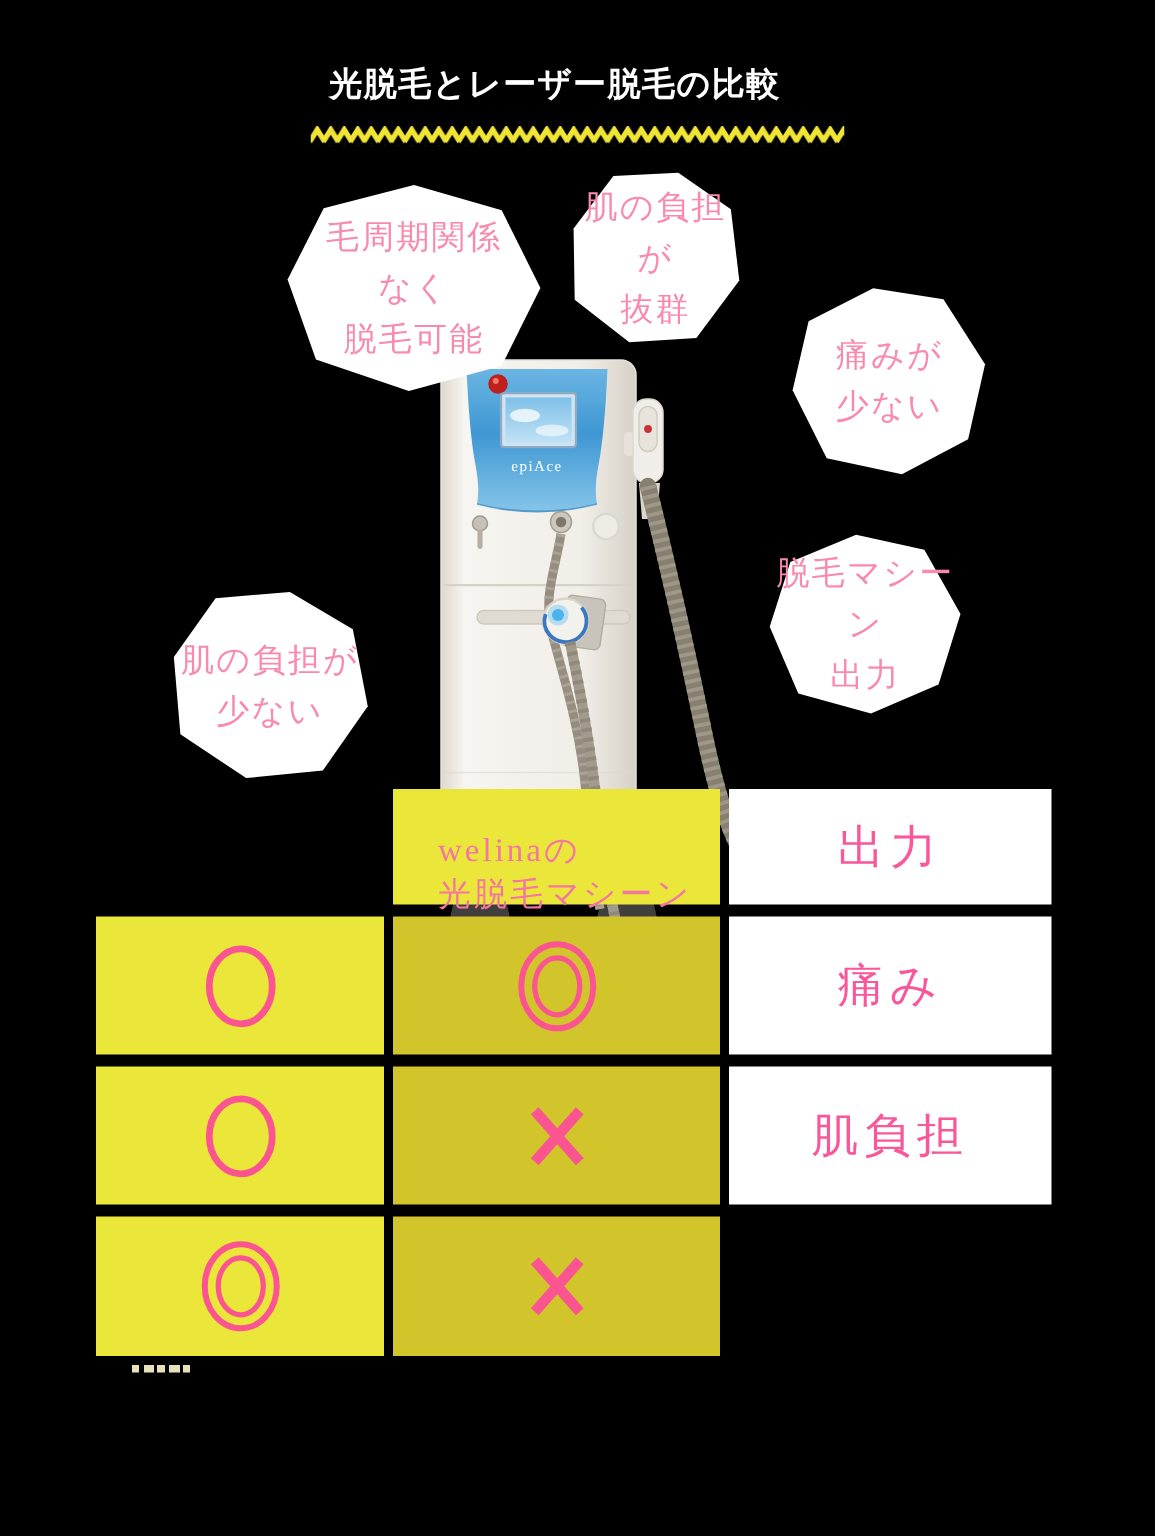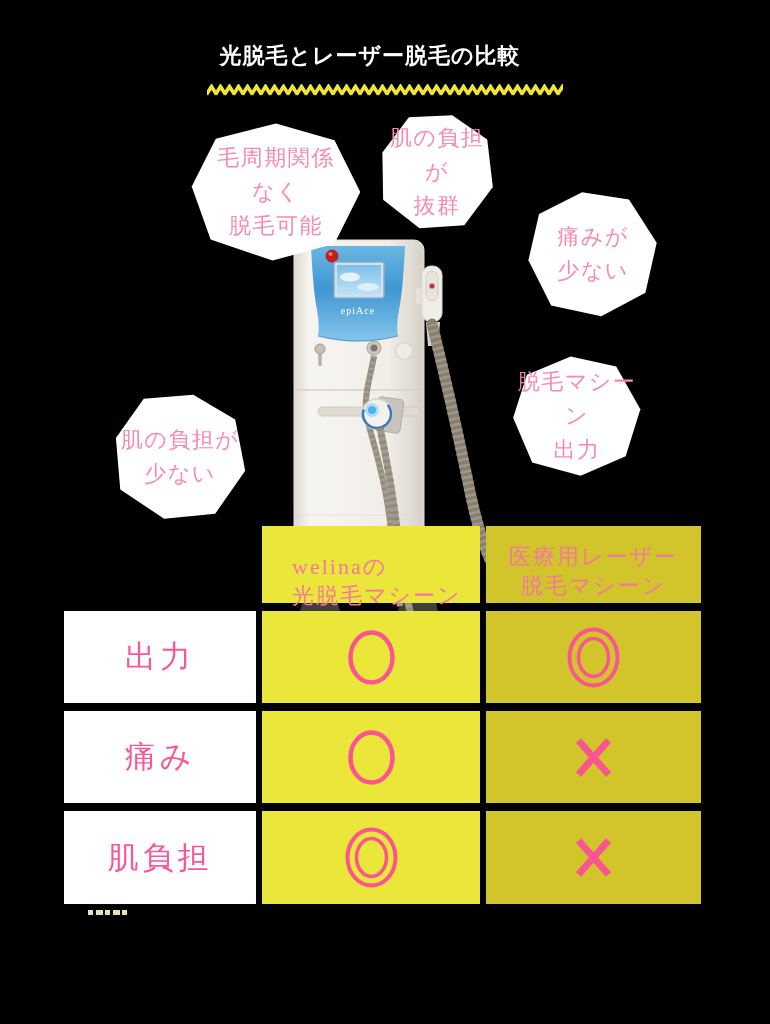--- a/index.html
+++ b/index.html
@@ -183,22 +183,20 @@
     <path d="M146,92 h14 l-2,24 h-10 z" fill="#d9d5ca"></path>
 
     <path d="M152,94 C164,142 178,204 188,252 C196,292 206,330 222,350 C234,364 246,362 250,346" fill="none" stroke="#87806f" stroke-width="11" stroke-linecap="round"></path>
     <path d="M152,94 C164,142 178,204 188,252 C196,292 206,330 222,350 C234,364 246,362 250,346" fill="none" stroke="#9f978a" stroke-width="11" stroke-dasharray="2.5 3.5"></path>
   </svg>
 
   <div class="cmp-table">
     <div class="spacer"></div>
     <div class="th th-welina">welinaの
 光脱毛マシーン</div>
-    <div class="th th-laser">医療用レーザー
-脱毛マシーン</div>
 
     <div class="rowlabel">出力</div>
     <div class="cell c-welina">
         <svg width="47" height="55" viewBox="0 0 47 55">
           <ellipse cx="23.5" cy="27.5" rx="21" ry="25" fill="none" stroke="#fa5590" stroke-width="4.5"></ellipse>
         </svg>
       </div>
     <div class="cell c-laser">
         <svg width="53" height="61" viewBox="0 0 53 61">
           <ellipse cx="26.5" cy="30.5" rx="24" ry="28" fill="none" stroke="#fa5590" stroke-width="4"></ellipse>

